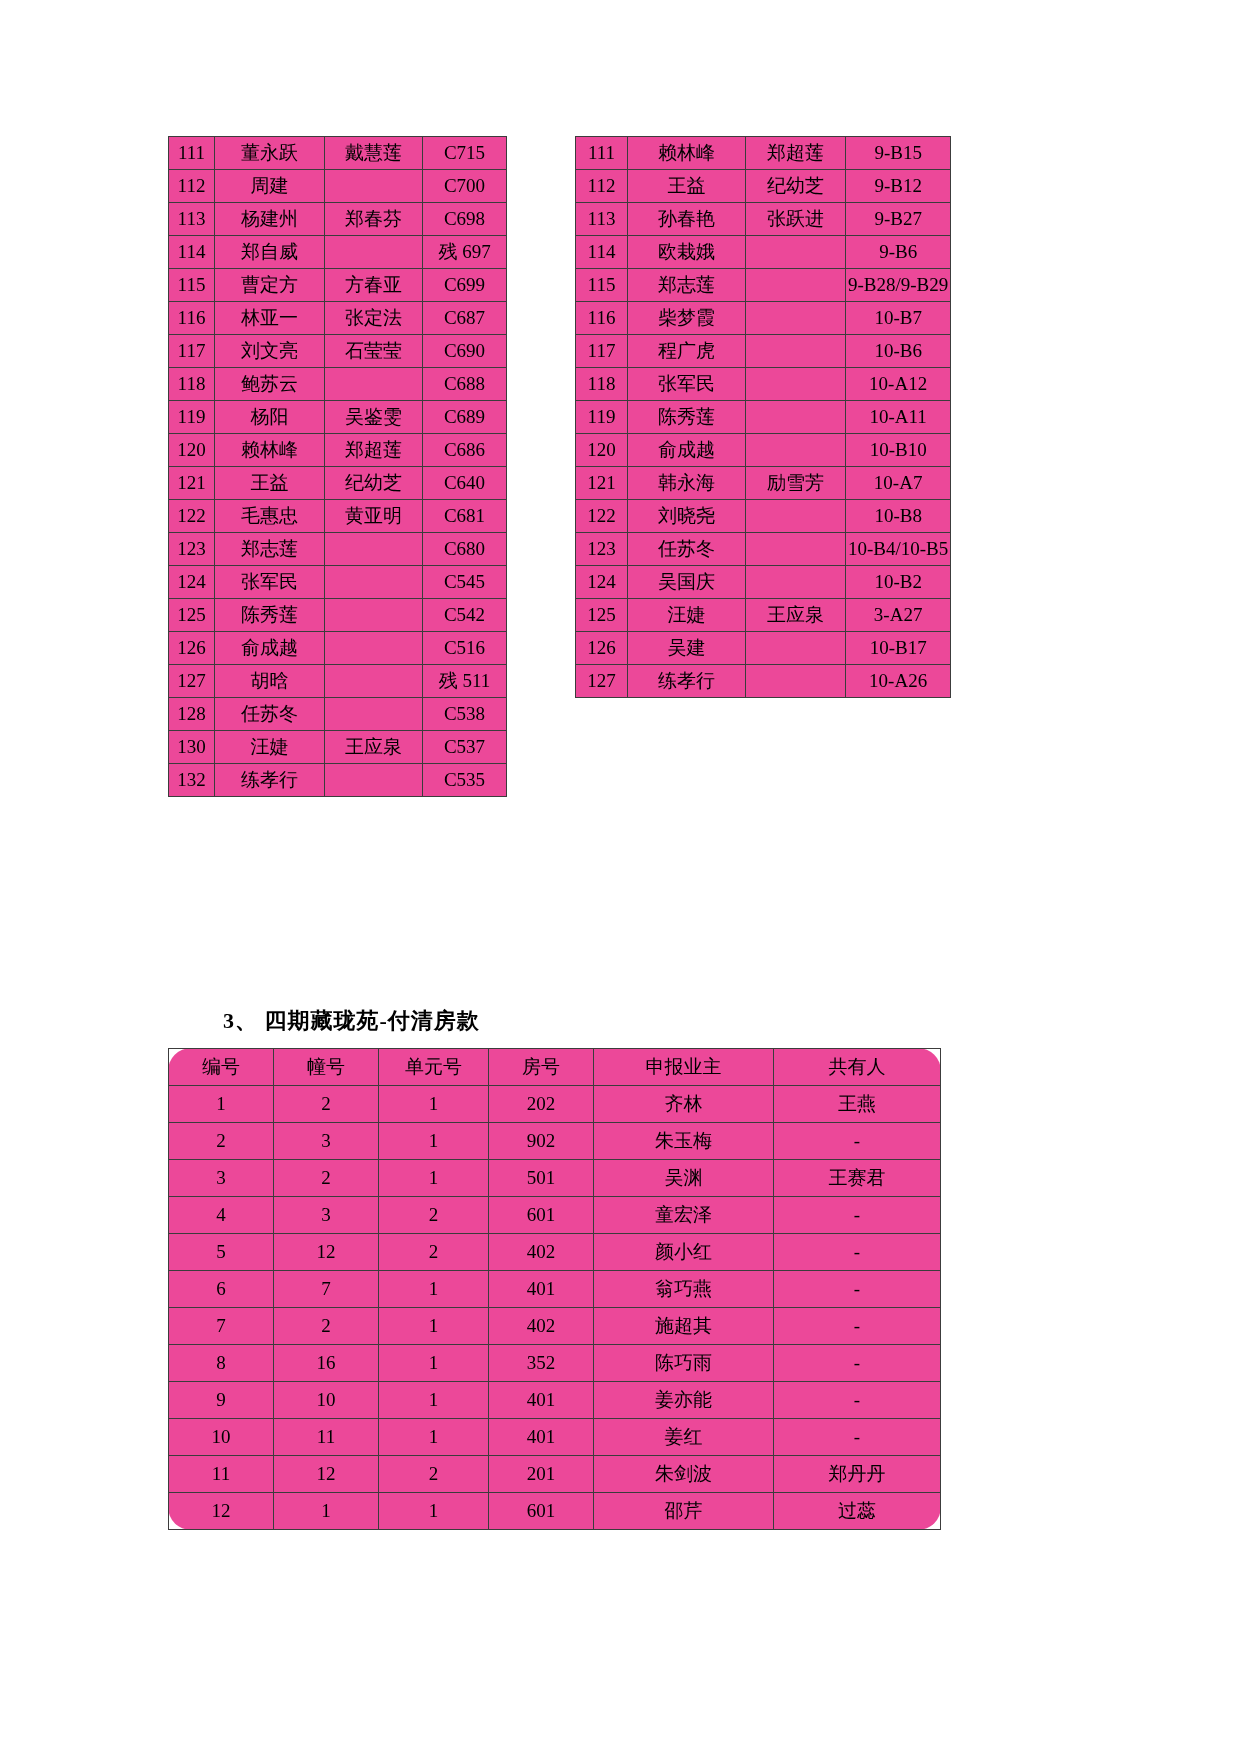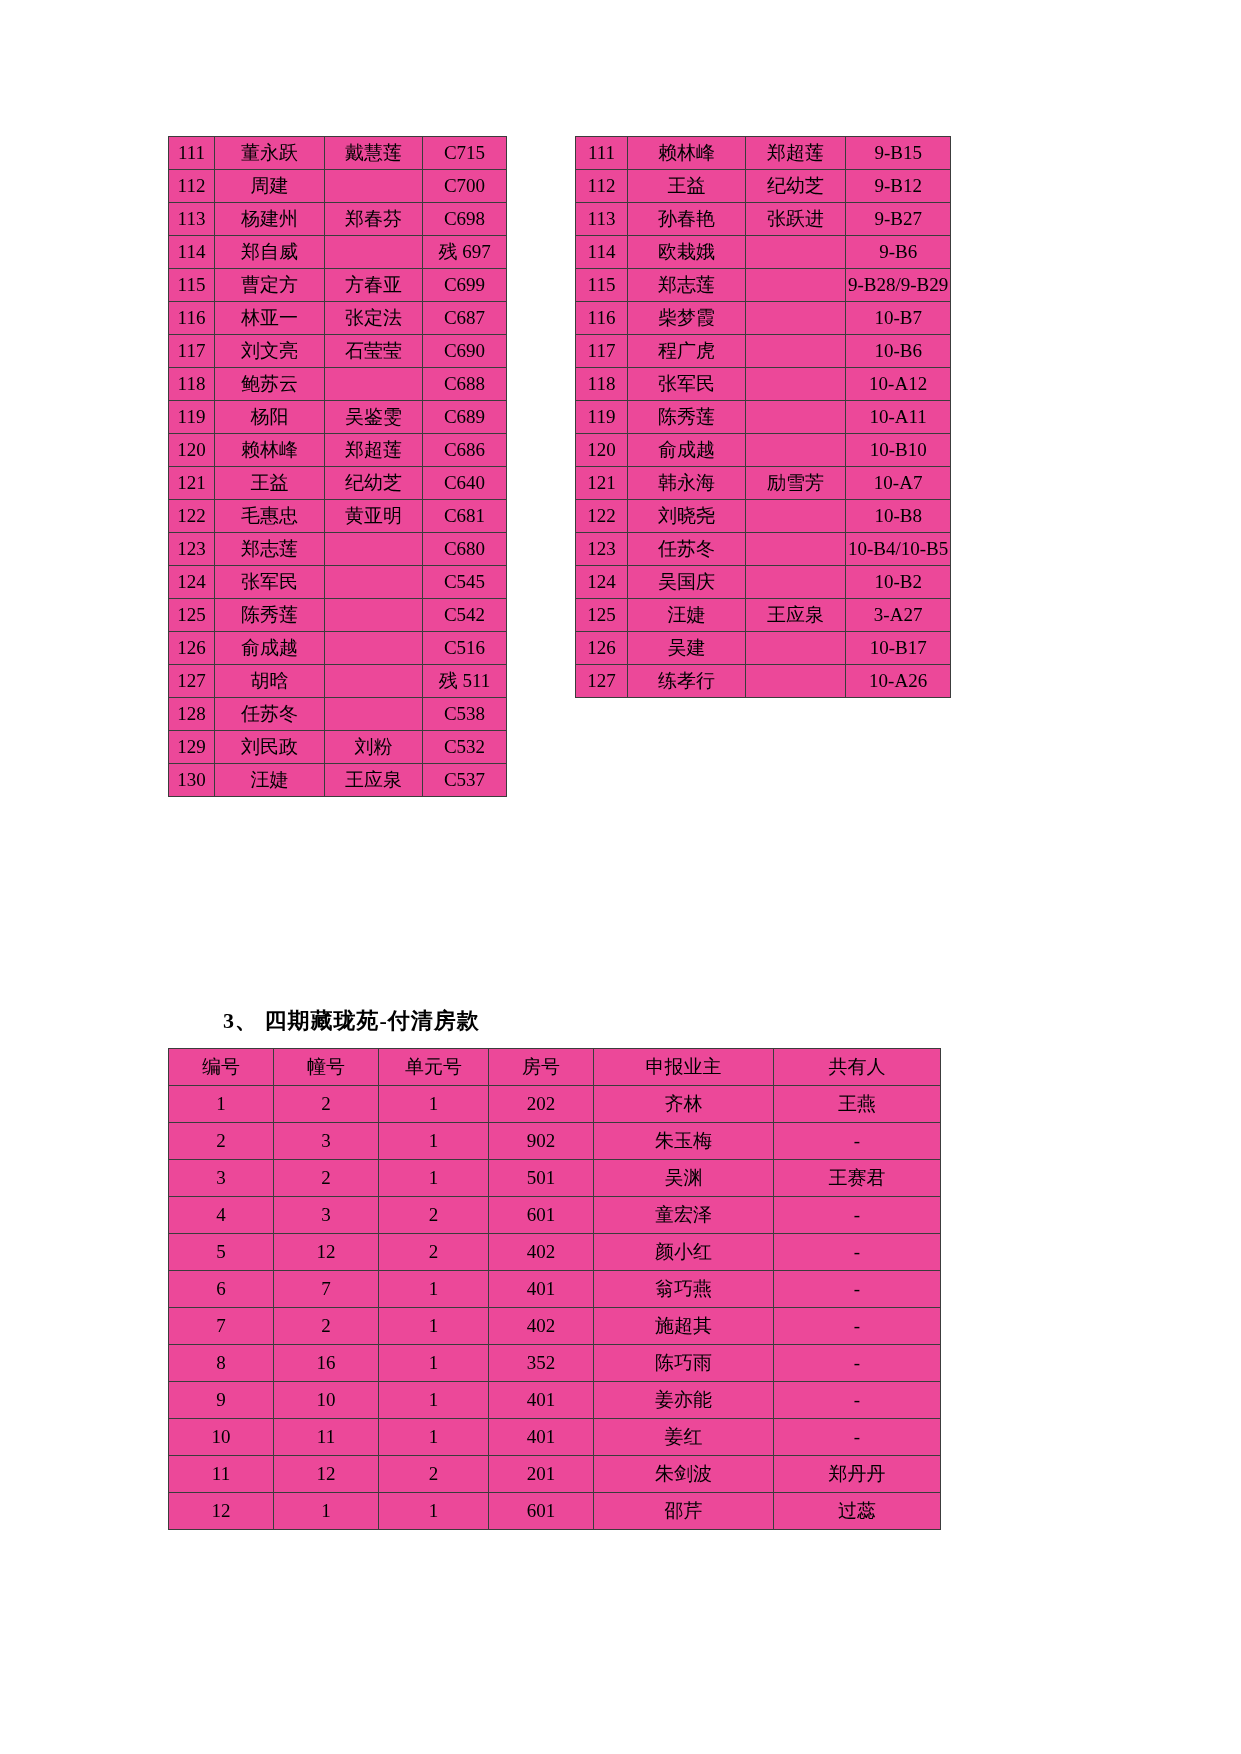--- a/index.html
+++ b/index.html
@@ -28,21 +28,21 @@
   .tbl-right { position: absolute; left: 575px; top: 136px; }
   .tbl-left td, .tbl-right td { height: 32px; }
 
   .heading {
     position: absolute; left: 168px; top: 1006px; width: 772px;
     text-align: left; text-indent: 55px;
     font-size: 22px; font-weight: bold;
     letter-spacing: 1px;
   }
 
-  .tbl-bottom { position: absolute; left: 168px; top: 1048px; }
+  .tbl-bottom { position: absolute; left: 168px; top: 1048px; border-radius: 23px; }
   .tbl-bottom td, .tbl-bottom th { height: 36px; }
 </style>
 </head>
 <body>
 
 <div class="page">
 
   <table class="tbl-left">
     <colgroup>
       <col style="width:46px">
@@ -171,35 +171,35 @@
           <td>残 511</td>
         </tr>
 
         <tr>
           <td>128</td>
           <td>任苏冬</td>
           <td></td>
           <td>C538</td>
         </tr>
 
-        <tr>
-          <td>129</td>
-          <td>刘民政</td>
-          <td>刘粉</td>
-          <td>C532</td>
-        </tr>
 
         <tr>
           <td>130</td>
           <td>汪婕</td>
           <td>王应泉</td>
           <td>C537</td>
         </tr>
 
 
+        <tr>
+          <td>132</td>
+          <td>练孝行</td>
+          <td></td>
+          <td>C535</td>
+        </tr>
       </tbody>
   </table>
 
   <table class="tbl-right">
     <colgroup>
       <col style="width:52px">
         <col style="width:118px">
         <col style="width:100px">
         <col style="width:95px">
     </colgroup>

